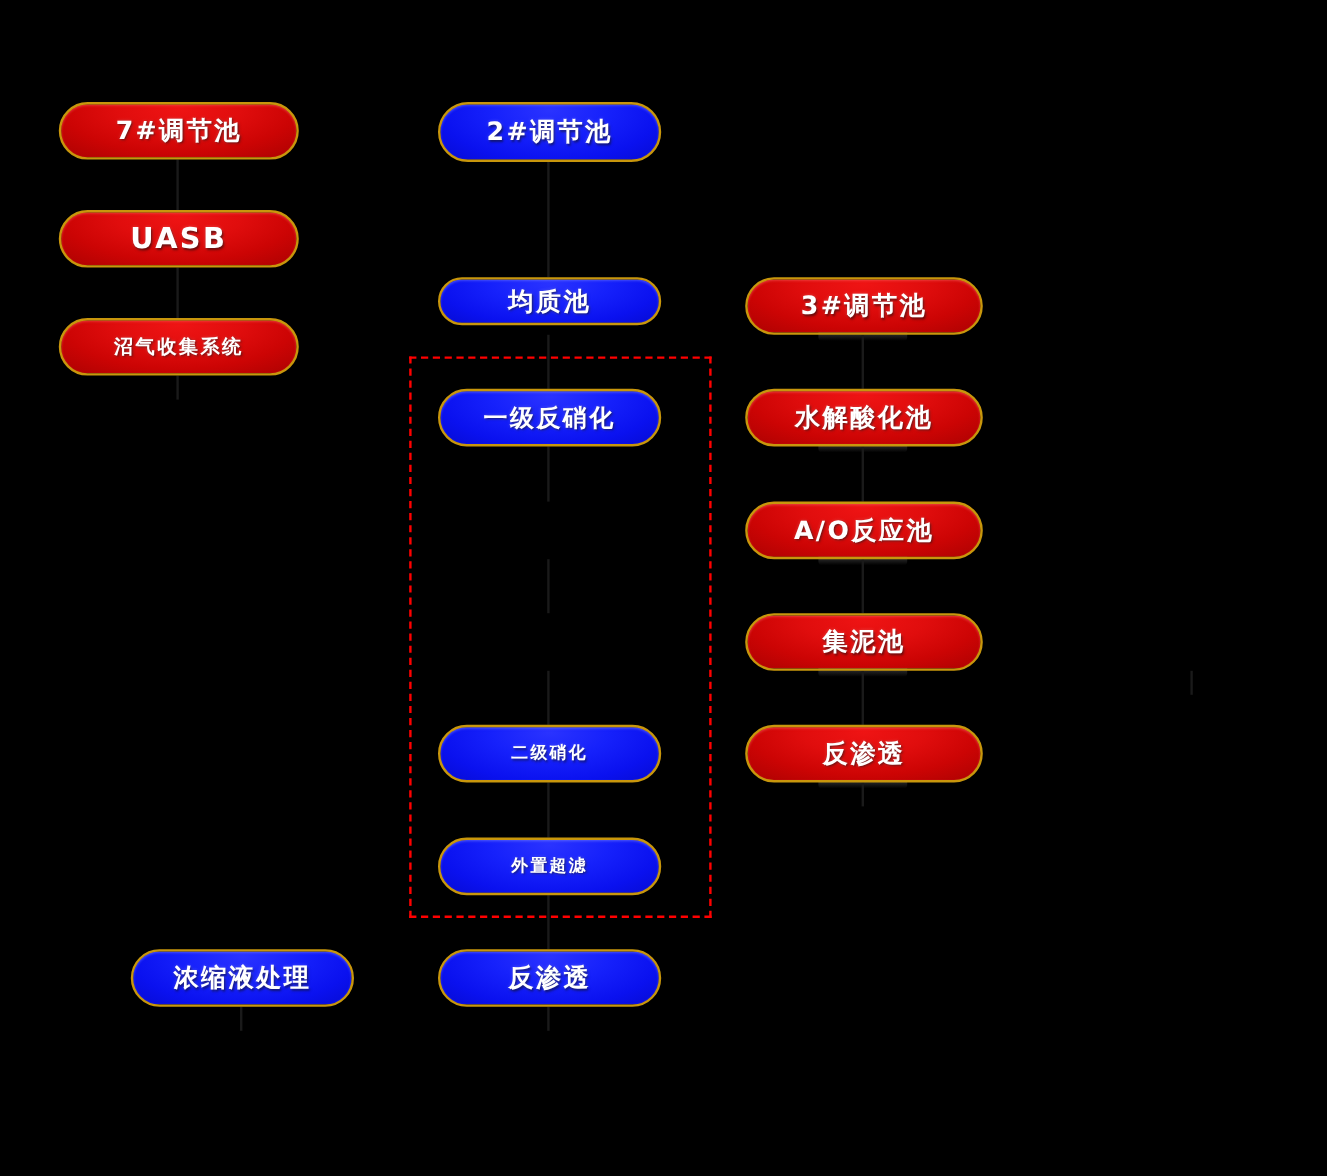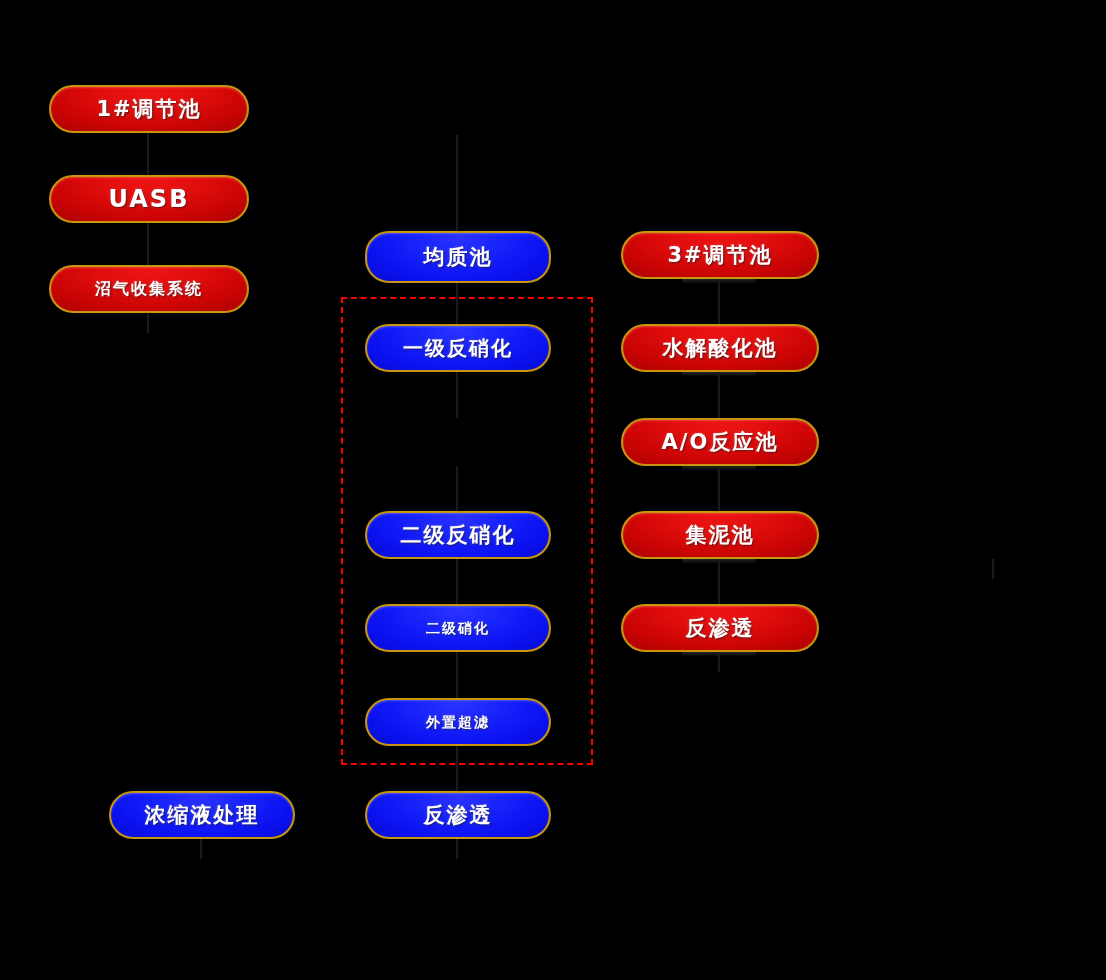--- a/index.html
+++ b/index.html
@@ -92,36 +92,36 @@
     <div class="connector" style="left: 456px; top: 746px; height: 45px;"></div>
     <div class="connector" style="left: 456px; top: 839px; height: 20px;"></div>
     <div class="connector" style="left: 200px; top: 839px; height: 20px;"></div>
     <div class="connector" style="left: 718px; top: 279px; height: 45px;"></div>
     <div class="connector" style="left: 718px; top: 372px; height: 46px;"></div>
     <div class="connector" style="left: 718px; top: 466px; height: 45px;"></div>
     <div class="connector" style="left: 718px; top: 559px; height: 45px;"></div>
     <div class="connector" style="left: 718px; top: 652px; height: 20px;"></div>
     <div class="connector" style="left: 992px; top: 559px; height: 20px;"></div>
     <div class="node red" style="left: 49px; top: 85px; width: 200px; height: 48px; border-radius: 24px; border-color: rgb(200, 150, 12);">
-      <span class="node-label" style="font-size: 21px;">1#调节池</span>
+      <span class="node-label" style="font-size: 21px;">7#调节池</span>
     </div>
     <div class="node red" style="left: 49px; top: 175px; width: 200px; height: 48px; border-radius: 24px; border-color: rgb(200, 150, 12); align-items: center;">
       <span class="node-label" style="font-size: 24px;">UASB</span>
     </div>
     <div class="node red" style="left: 49px; top: 265px; width: 200px; height: 48px; border-radius: 24px; border-color: rgb(200, 150, 12);">
       <span class="node-label" style="font-size: 16px;">沼气收集系统</span>
     </div>
-    <div class="node blue" style="left: 365px; top: 231px; width: 186px; height: 52px; border-radius: 24px; border-color: rgb(200, 150, 12);">
+    <div class="node blue" style="left: 365px; top: 85px; width: 186px; height: 50px; border-radius: 25px; border-color: rgb(200, 150, 12);">
+      <span class="node-label" style="font-size: 21px;">2#调节池</span>
+    </div>
+    <div class="node blue" style="left: 365px; top: 231px; width: 186px; height: 40px; border-radius: 24px; border-color: rgb(200, 150, 12);">
       <span class="node-label" style="font-size: 21px;">均质池</span>
     </div>
     <div class="node blue" style="left: 365px; top: 324px; width: 186px; height: 48px; border-radius: 24px; border-color: rgb(200, 150, 12);">
       <span class="node-label" style="font-size: 20px;">一级反硝化</span>
-    </div>
-    <div class="node blue" style="left: 365px; top: 511px; width: 186px; height: 48px; border-radius: 24px; border-color: rgb(200, 150, 12);">
-      <span class="node-label" style="font-size: 21px;">二级反硝化</span>
     </div>
     <div class="node blue" style="left: 365px; top: 604px; width: 186px; height: 48px; border-radius: 24px; border-color: rgb(200, 150, 12);">
       <span class="node-label" style="font-size: 14px;">二级硝化</span>
     </div>
     <div class="node blue" style="left: 365px; top: 698px; width: 186px; height: 48px; border-radius: 24px; border-color: rgb(200, 150, 12);">
       <span class="node-label" style="font-size: 14px;">外置超滤</span>
     </div>
     <div class="node blue" style="left: 365px; top: 791px; width: 186px; height: 48px; border-radius: 24px; border-color: rgb(200, 150, 12);">
       <span class="node-label" style="font-size: 21px;">反渗透</span>
     </div>

